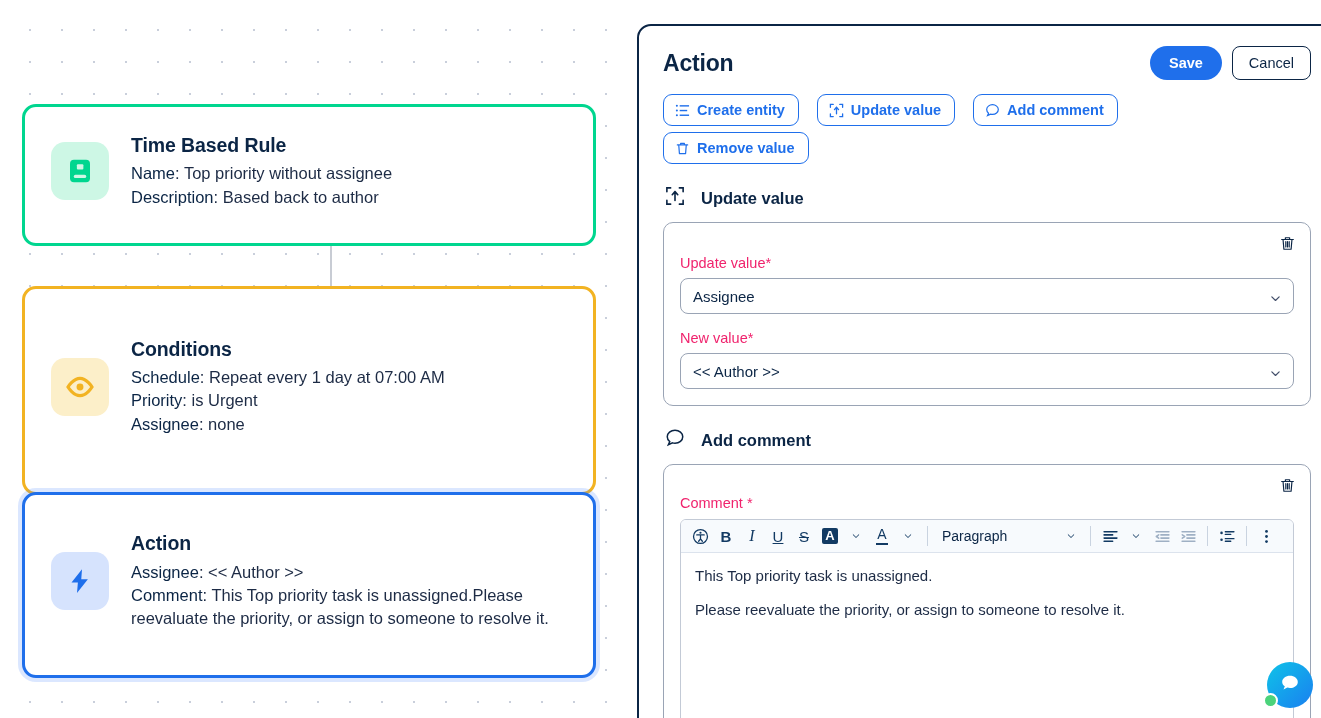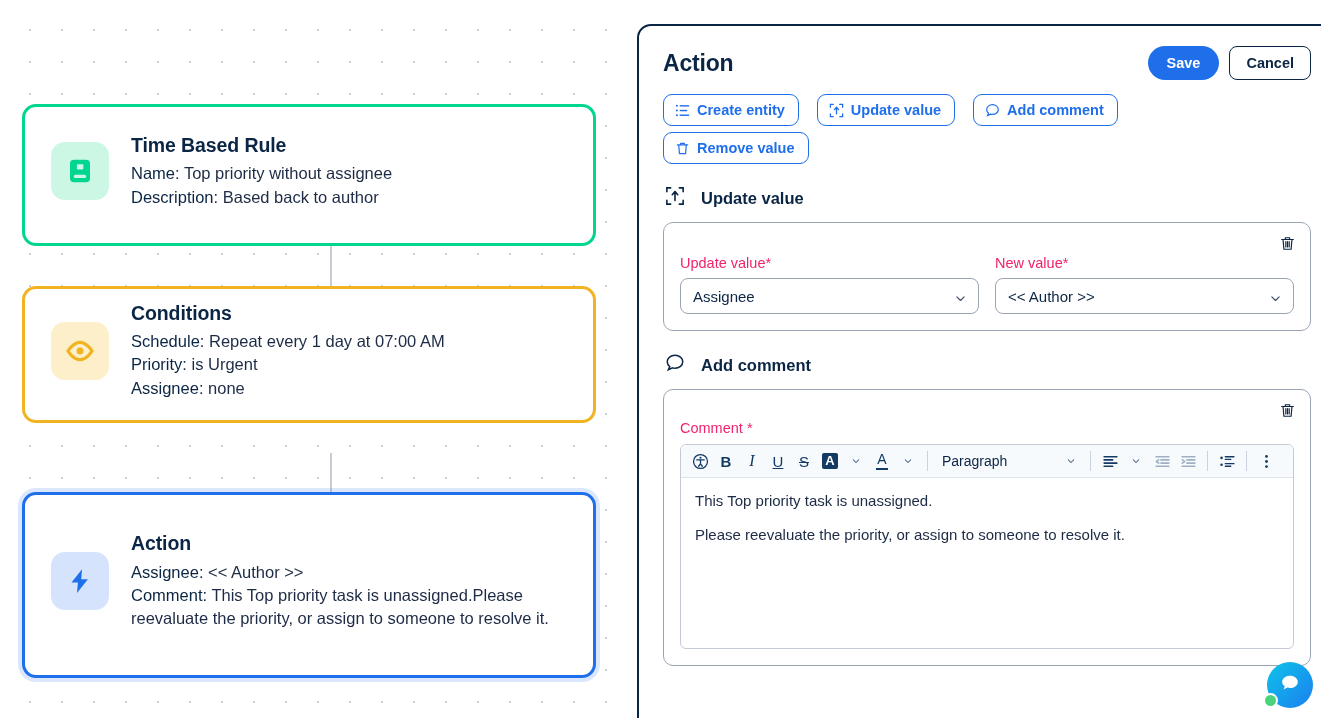--- a/index.html
+++ b/index.html
@@ -50,21 +50,21 @@
   .node .row {
     font-size: 16.5px; line-height: 1.42; color: #1d2b45;
   }
   .node .row b { font-weight: normal; color: #0b2545; }
 
   #node-rule {
     top: 104px; height: 142px;
     border: 3px solid #00d68f;
   }
   #node-cond {
-    top: 286px; height: 137px;
+    top: 286px; height: 209px;
     border: 3px solid #f2b322;
   }
   #node-action {
     top: 492px; height: 186px;
     border: 3px solid #1f6feb;
     box-shadow: 0 0 0 4px rgba(57,122,255,0.18);
   }
 
   .connector {
     position: absolute;
@@ -98,21 +98,21 @@
   .head-actions { display: flex; gap: 10px; align-items: center; }
   .btn-save {
     background: #1f6feb; color: #fff; border: none;
     border-radius: 17px; padding: 9px 19px;
     font-size: 14.5px; font-weight: bold; cursor: pointer;
     font-family: "Liberation Sans", sans-serif;
   }
   .btn-cancel {
     background: #fff; color: #0b2545;
     border: 1.6px solid #0b2545; border-radius: 8px;
-    padding: 8px 16px; font-size: 14.5px; font-weight: bold; cursor: pointer;
+    padding: 8px 16px; font-size: 14.5px; font-weight: normal; cursor: pointer;
     font-family: "Liberation Sans", sans-serif;
   }
 
   .chip-row { display: flex; flex-wrap: wrap; gap: 18px; margin-bottom: 6px; }
   .chip {
     display: inline-flex; align-items: center; gap: 7px;
     border: 1.5px solid #1f6feb; color: #1f6feb;
     background: #fff; border-radius: 9px;
     padding: 7px 13px 7px 11px;
     font-size: 14.5px; font-weight: bold; cursor: pointer;
@@ -132,21 +132,21 @@
   .card {
     position: relative;
     border: 1.4px solid #9aa4b5;
     border-radius: 10px;
     padding: 14px 16px 16px 16px;
   }
   .card .trash {
     position: absolute; top: 12px; right: 14px; cursor: pointer;
   }
 
-  .field-grid { display: flex; gap: 16px; margin-top: 18px; }
+  .field-grid { display: flex; gap: 16px; margin-top: 18px; flex-direction: column; }
   .field { flex: 1 1 0; min-width: 0; }
   .field-label {
     color: #f0236d; font-size: 14.5px; margin-bottom: 7px; display: block;
   }
   .select {
     position: relative;
     border: 1.3px solid #9aa4b5; border-radius: 8px;
     height: 36px; display: flex; align-items: center;
     padding: 0 34px 0 12px;
     font-size: 15px; color: #0b2545; background: #fff; cursor: pointer;

